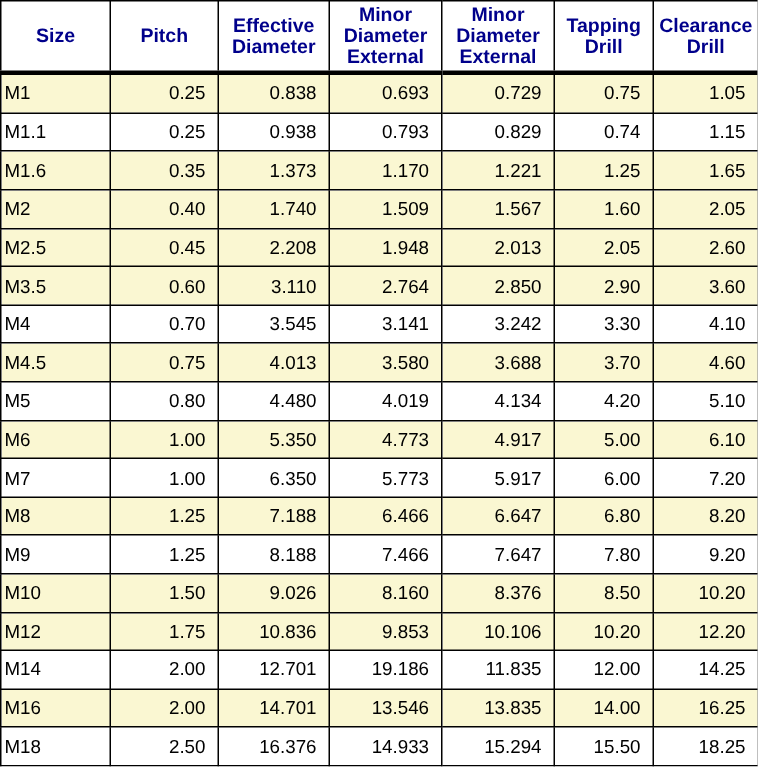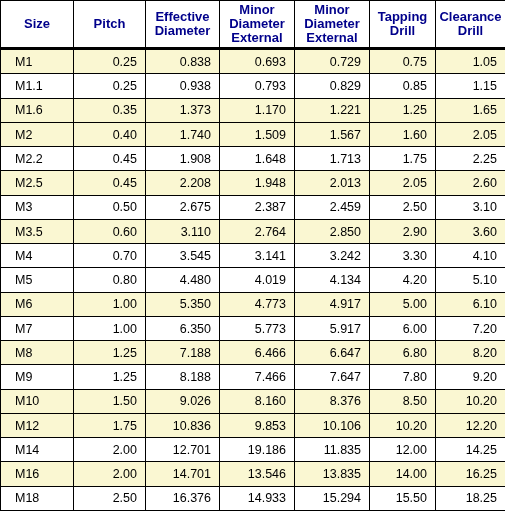--- a/index.html
+++ b/index.html
@@ -52,21 +52,21 @@
     height: 19px;
     padding: 0 8px;
     border: 1px solid #000000;
     text-align: right;
     vertical-align: middle;
     white-space: nowrap;
     overflow: hidden;
   }
   #thread-table tbody td.size-cell {
     text-align: left;
-    padding-left: 14px;
+    padding-left: 2px;
   }
 
   
   #thread-table tbody tr.row-cream td {
     background: #faf7d2;
   }
   #thread-table tbody tr.row-white td {
     background: #ffffff;
   }
 
@@ -112,86 +112,77 @@
         <td>0.729</td>
         <td>0.75</td>
         <td>1.05</td>
       </tr>
       <tr class="row-white">
         <td class="size-cell">M1.1</td>
         <td>0.25</td>
         <td>0.938</td>
         <td>0.793</td>
         <td>0.829</td>
-        <td>0.85</td>
+        <td>0.74</td>
         <td>1.15</td>
       </tr>
       <tr class="row-cream">
         <td class="size-cell">M1.6</td>
         <td>0.35</td>
         <td>1.373</td>
         <td>1.170</td>
         <td>1.221</td>
         <td>1.25</td>
         <td>1.65</td>
       </tr>
       <tr class="row-cream">
         <td class="size-cell">M2</td>
         <td>0.40</td>
         <td>1.740</td>
         <td>1.509</td>
         <td>1.567</td>
         <td>1.60</td>
         <td>2.05</td>
       </tr>
-      <tr class="row-white">
-        <td class="size-cell">M2.2</td>
-        <td>0.45</td>
-        <td>1.908</td>
-        <td>1.648</td>
-        <td>1.713</td>
-        <td>1.75</td>
-        <td>2.25</td>
-      </tr>
       <tr class="row-cream">
         <td class="size-cell">M2.5</td>
         <td>0.45</td>
         <td>2.208</td>
         <td>1.948</td>
         <td>2.013</td>
         <td>2.05</td>
         <td>2.60</td>
       </tr>
-      <tr class="row-white">
-        <td class="size-cell">M3</td>
-        <td>0.50</td>
-        <td>2.675</td>
-        <td>2.387</td>
-        <td>2.459</td>
-        <td>2.50</td>
-        <td>3.10</td>
-      </tr>
       <tr class="row-cream">
         <td class="size-cell">M3.5</td>
         <td>0.60</td>
         <td>3.110</td>
         <td>2.764</td>
         <td>2.850</td>
         <td>2.90</td>
         <td>3.60</td>
       </tr>
       <tr class="row-white">
         <td class="size-cell">M4</td>
         <td>0.70</td>
         <td>3.545</td>
         <td>3.141</td>
         <td>3.242</td>
         <td>3.30</td>
         <td>4.10</td>
       </tr>
+      <tr class="row-cream">
+        <td class="size-cell">M4.5</td>
+        <td>0.75</td>
+        <td>4.013</td>
+        <td>3.580</td>
+        <td>3.688</td>
+        <td>3.70</td>
+        <td>4.60</td>
+      </tr>
       <tr class="row-white">
         <td class="size-cell">M5</td>
         <td>0.80</td>
         <td>4.480</td>
         <td>4.019</td>
         <td>4.134</td>
         <td>4.20</td>
         <td>5.10</td>
       </tr>
       <tr class="row-cream">

